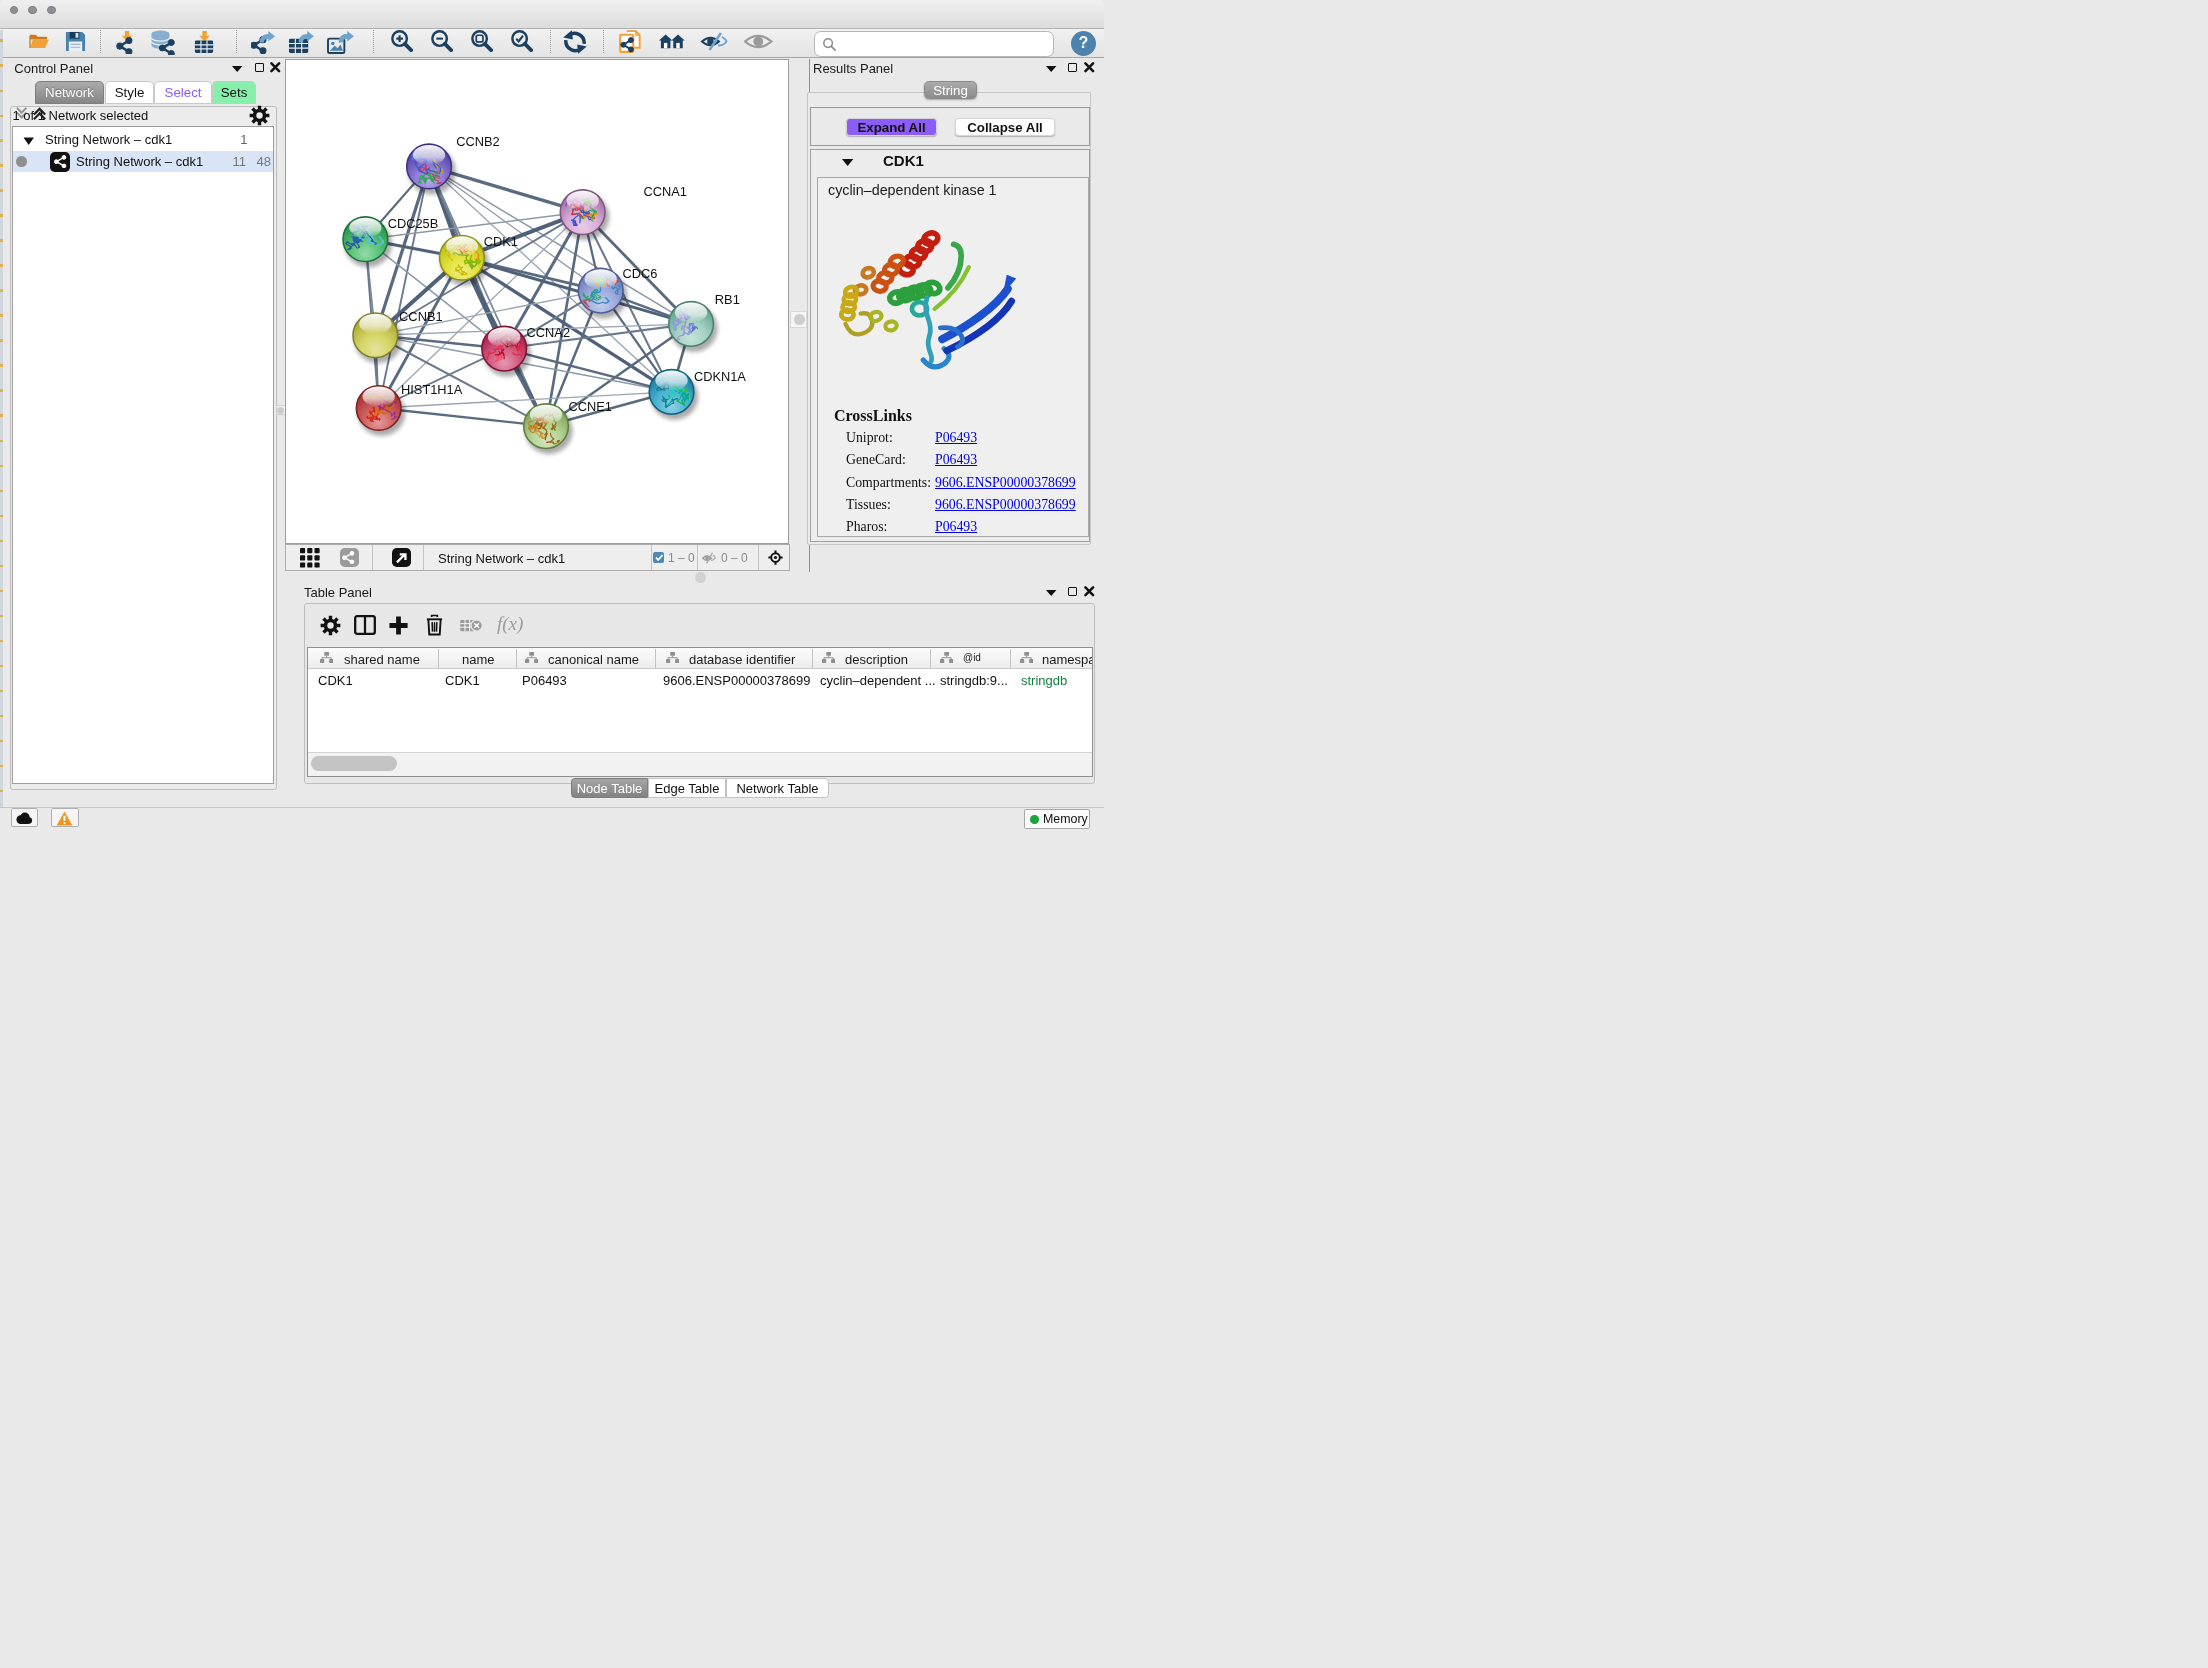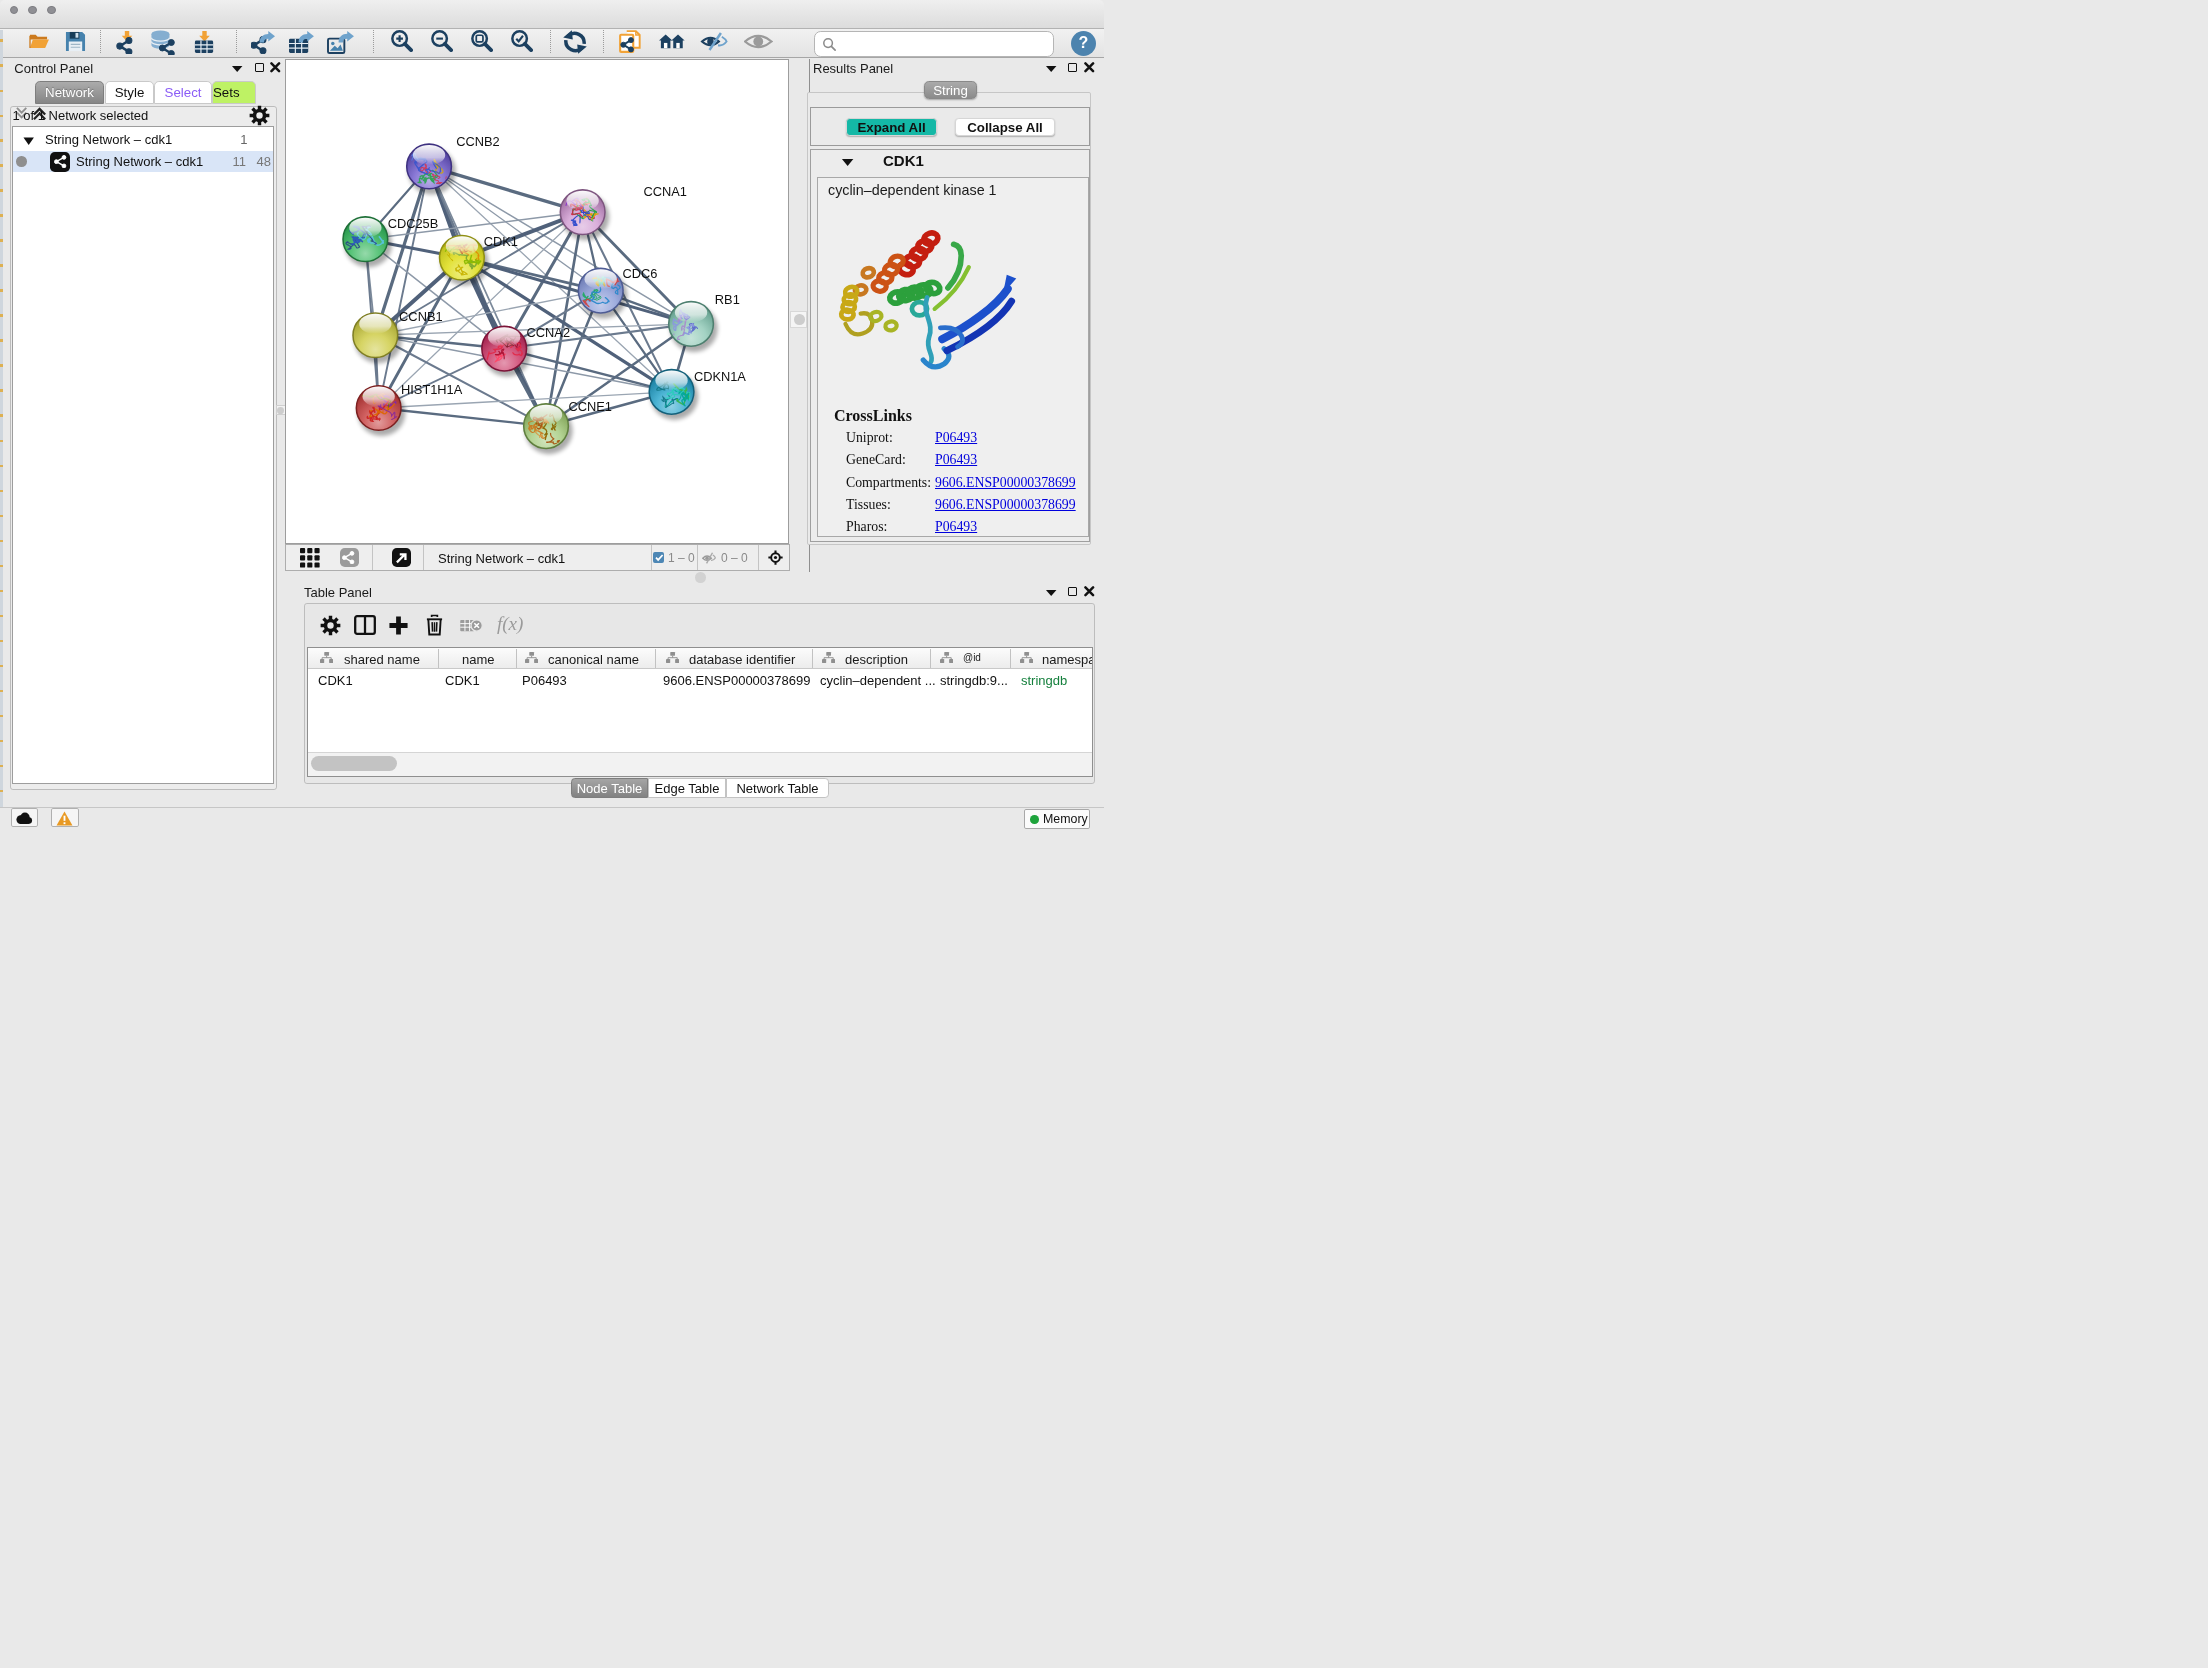--- a/index.html
+++ b/index.html
@@ -186,21 +186,21 @@
 <div class="abs" style="left:255px;top:63px;width:8.6px;height:8.6px;border:1.5px solid #111;border-radius:1px"></div>
 <svg class="abs" style="left:270px;top:62px" width="10.5" height="10.5" viewBox="0 0 11 11">
       <path d="M1.5,1.5 L9.5,9.5 M9.5,1.5 L1.5,9.5" stroke="#111" stroke-width="2.6" stroke-linecap="round"></path>
     </svg>
 
 <div class="abs" style="left:9.5px;top:106px;width:267px;height:684px;background:#ececec;border:1px solid #bcbcbc;border-radius:2.9px"></div>
 
 <div class="abs" style="left:35px;top:81px;width:69px;height:23px;background:linear-gradient(#ababab,#868686);border:1px solid #7e7e7e;border-radius:4.8px 4.8px 0 0;text-align:center;font-size:13.3px;color:#fff;line-height:22px;text-shadow:0 -1px 1px rgba(0,0,0,0.3)">Network</div>
 <div class="abs" style="left:105px;top:81px;width:49px;height:23px;background:#fff;border:1px solid #c9c9c9;border-radius:4.8px 4.8px 0 0;text-align:center;font-size:13.3px;color:#111;line-height:22px">Style</div>
 <div class="abs" style="left:154px;top:81px;width:58px;height:23px;background:#fff;border:1px solid #c9c9c9;border-radius:4.8px 4.8px 0 0;text-align:center;font-size:13.3px;color:#8b5cf6;line-height:22px">Select</div>
-<div class="abs" style="left:212px;top:81px;width:44px;height:23px;background:#bef264;border:1px solid #c9c9c9;border-radius:4.8px 4.8px 0 0;text-align:left;font-size:13.3px;color:#111;line-height:22px">Sets</div>
+<div class="abs" style="left:212px;top:81px;width:44px;height:23px;background:#86efac;border:1px solid #c9c9c9;border-radius:4.8px 4.8px 0 0;text-align:center;font-size:13.3px;color:#111;line-height:22px">Sets</div>
 
 <svg class="abs" style="left:15px;top:107px" width="17" height="15" viewBox="0 0 18 16">
  <path d="M2,2 L7,7 L12,2 M2,7 L7,12 L12,7" fill="none" stroke="#8f8f8f" stroke-width="2" transform="translate(0,-1)"></path>
     </svg>
 <svg class="abs" style="left:32px;top:107px" width="17" height="15" viewBox="0 0 18 16">
  <path d="M2,8 L8,2 L14,8 M2,13 L8,7 L14,13" fill="none" stroke="#222" stroke-width="2.4"></path>
     </svg>
 <div class="abs" style="left:12.4px;top:108px;width:247px;text-align:left;font-size:13px;color:#111">1 of 1 Network selected</div>
 <svg class="abs" style="left:249px;top:105px" width="21" height="21" viewBox="0 0 22 22">
       <path d="M21.34,9.18 L21.34,12.82 L17.91,12.79 L17.15,14.62 L19.60,17.02 L17.02,19.60 L14.62,17.15 L12.79,17.91 L12.82,21.34 L9.18,21.34 L9.21,17.91 L7.38,17.15 L4.98,19.60 L2.40,17.02 L4.85,14.62 L4.09,12.79 L0.66,12.82 L0.66,9.18 L4.09,9.21 L4.85,7.38 L2.40,4.98 L4.98,2.40 L7.38,4.85 L9.21,4.09 L9.18,0.66 L12.82,0.66 L12.79,4.09 L14.62,4.85 L17.02,2.40 L19.60,4.98 L17.15,7.38 L17.91,9.21 Z" fill="#111"></path>
@@ -596,21 +596,21 @@
     </svg>
 <div class="abs" style="left:1068px;top:63px;width:8.6px;height:8.6px;border:1.5px solid #111;border-radius:1px"></div>
 <svg class="abs" style="left:1084px;top:62px" width="10.5" height="10.5" viewBox="0 0 11 11">
       <path d="M1.5,1.5 L9.5,9.5 M9.5,1.5 L1.5,9.5" stroke="#111" stroke-width="2.6" stroke-linecap="round"></path>
     </svg>
 
 <div class="abs" style="left:807px;top:92px;width:284px;height:453px;background:#eaeaea;border:1px solid #c6c6c6;border-radius:1.9px"></div>
 <div class="abs" style="left:924px;top:81px;width:53px;height:18px;background:linear-gradient(#aaaaaa,#8b8b8b);border:1px solid #898989;border-radius:4.8px;text-align:center;font-size:13.3px;color:#fff;line-height:17px;box-shadow:0 1px 1.9px rgba(0,0,0,0.3)">String</div>
 
 <div class="abs" style="left:810px;top:107px;width:280px;height:39px;background:#eaeaea;border:1px solid #9a9a9a"></div>
-<div class="btn" style="left:846px;top:118px;width:91px;height:17.6px;line-height:17px;font-weight:600;font-size:13.3px;border:1px solid #d6d6d6;box-shadow:0 1px 1.4px rgba(0,0,0,0.25);border-radius:3.8px;background:#14b8a6">Expand All</div>
+<div class="btn" style="left:846px;top:118px;width:91px;height:17.6px;line-height:17px;font-weight:600;font-size:13.3px;border:1px solid #d6d6d6;box-shadow:0 1px 1.4px rgba(0,0,0,0.25);border-radius:3.8px;background:#8b5cf6">Expand All</div>
 <div class="btn" style="left:955px;top:118px;width:100px;height:17.6px;line-height:17px;font-weight:600;font-size:13.3px;border:1px solid #d6d6d6;box-shadow:0 1px 1.4px rgba(0,0,0,0.25);border-radius:3.8px;background:#fff">Collapse All</div>
 
 <div class="abs" style="left:810px;top:149px;width:280px;height:393px;background:#ececec;border:1px solid #9f9f9f"></div>
 <svg class="abs" style="left:841px;top:158px" width="13.3" height="8.6" viewBox="0 0 14 9">
       <path d="M1,1 L13,1 L7,8.5 Z" fill="#111"></path>
     </svg>
 <div class="abs" style="left:883px;top:152px;font-size:15px;font-weight:bold;color:#111">CDK1</div>
 <div class="abs" style="left:817px;top:177px;width:272px;height:360px;background:#efefef;border:1px solid #a8a8a8"></div>
 <div class="abs" style="left:828px;top:182px;font-size:14.3px;color:#1a1a1a">cyclin–dependent kinase 1</div>
 <svg class="abs" style="left:836px;top:225px" width="185" height="162" viewBox="0 0 195 170">

